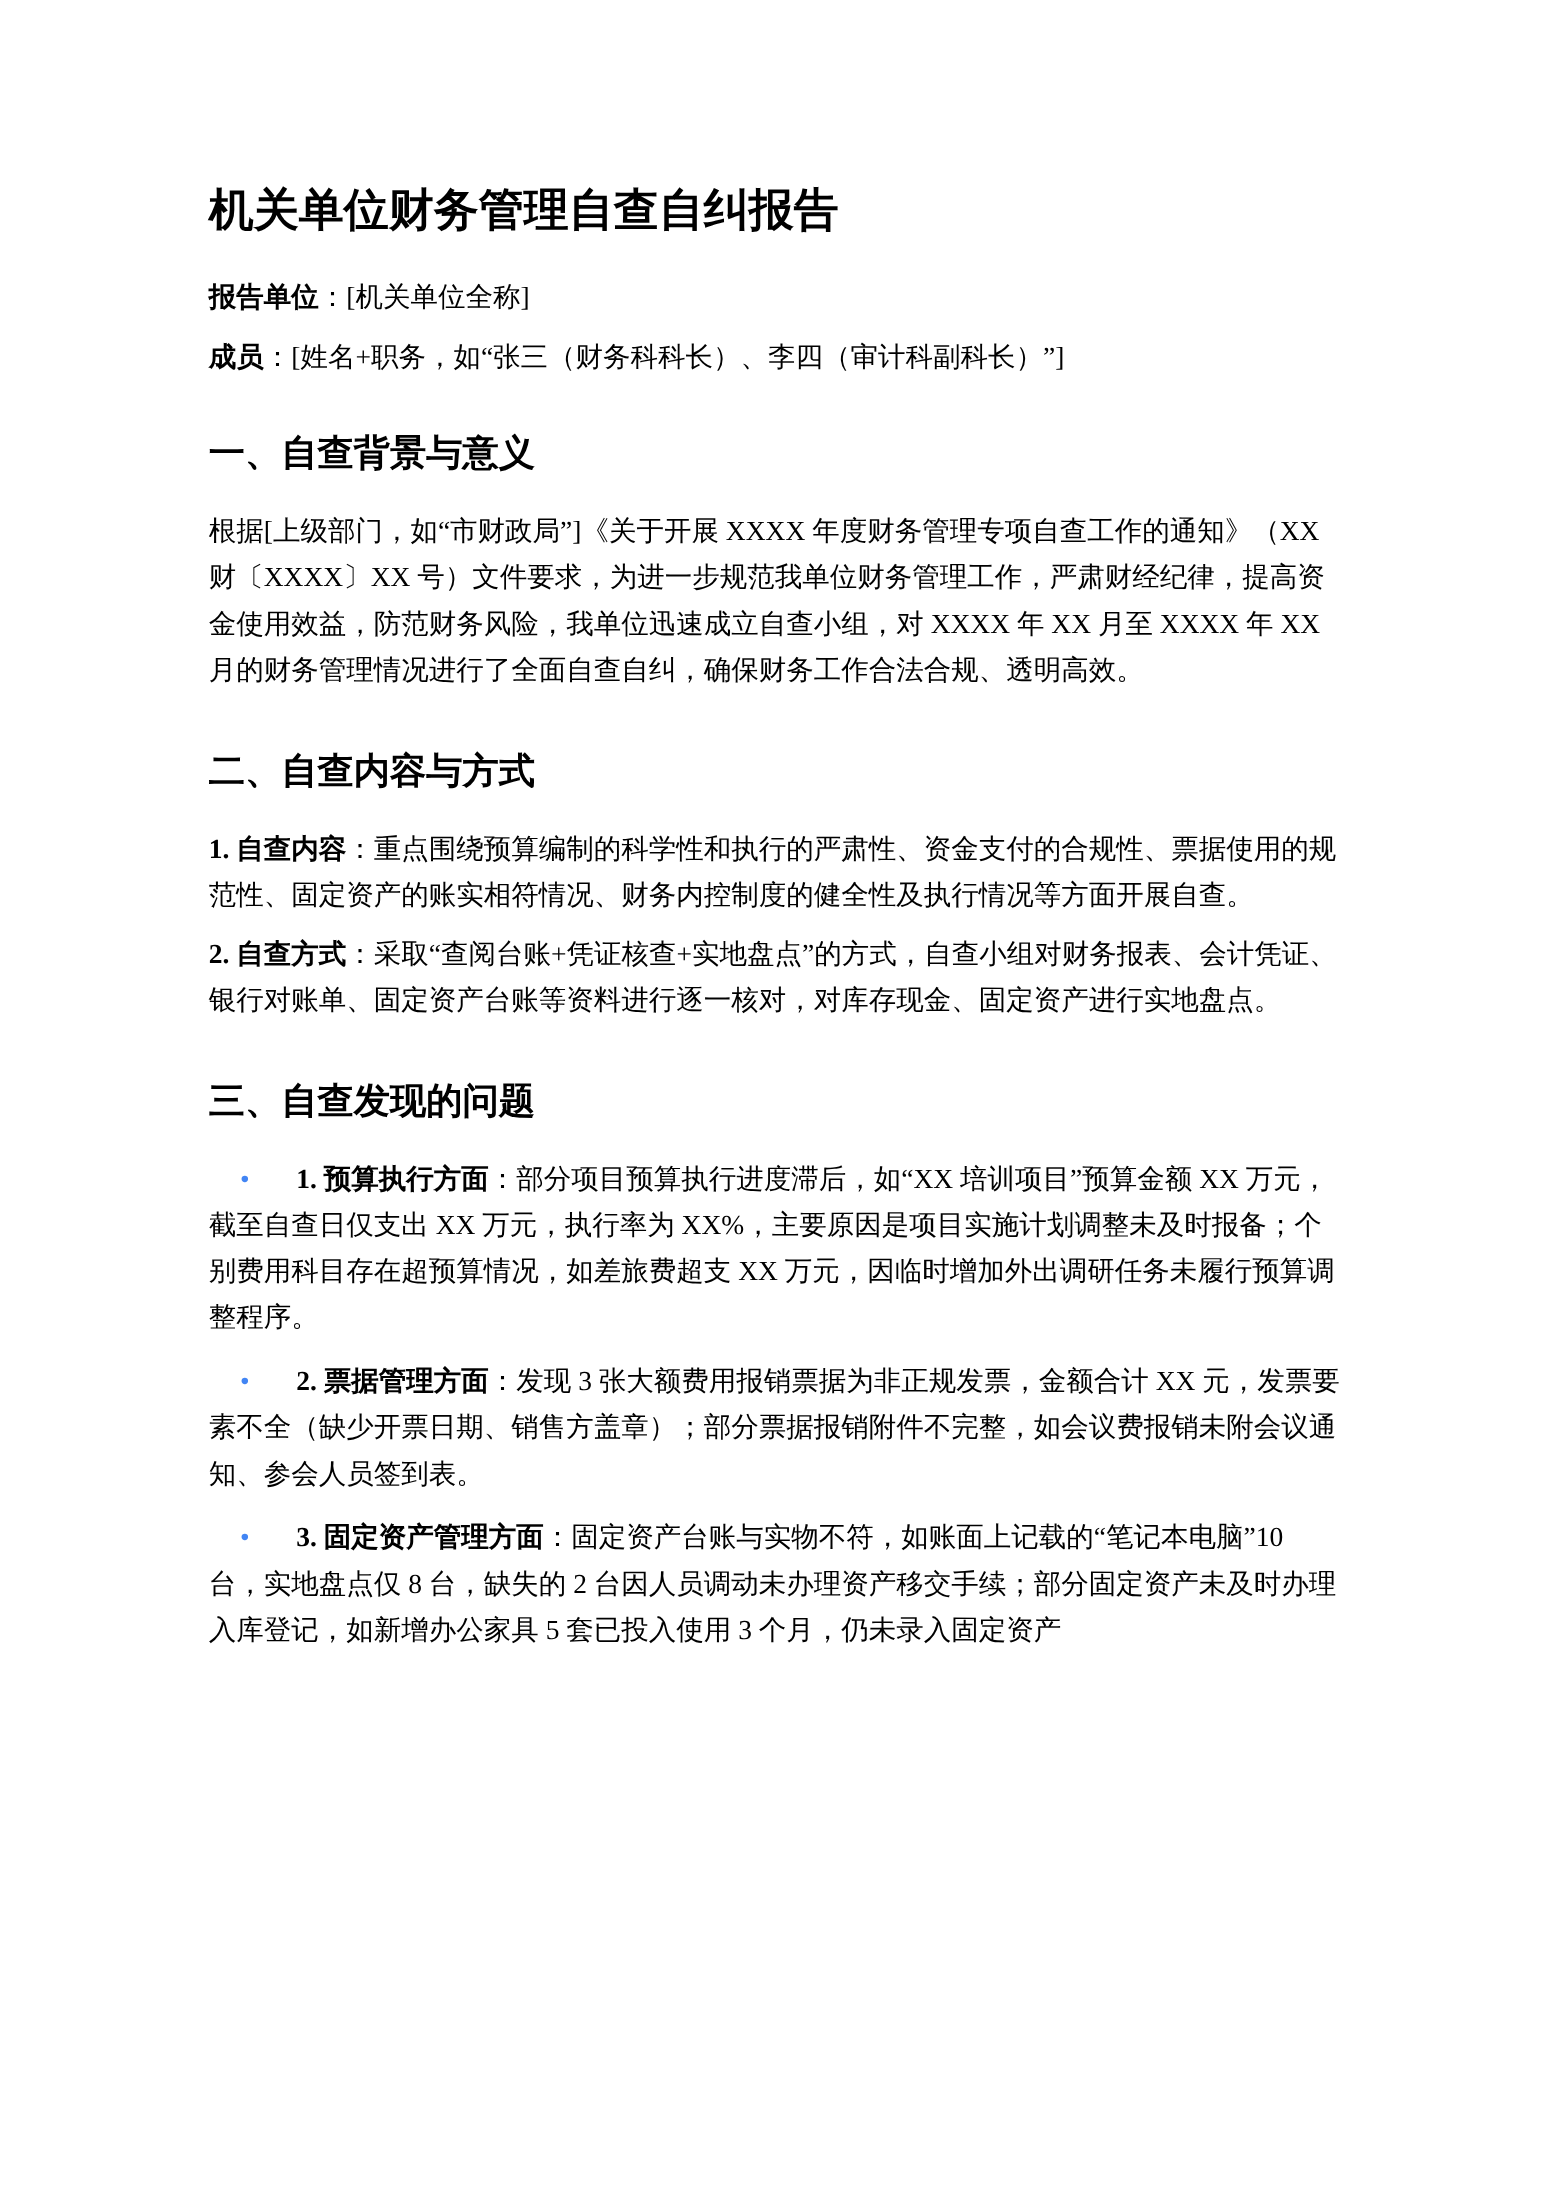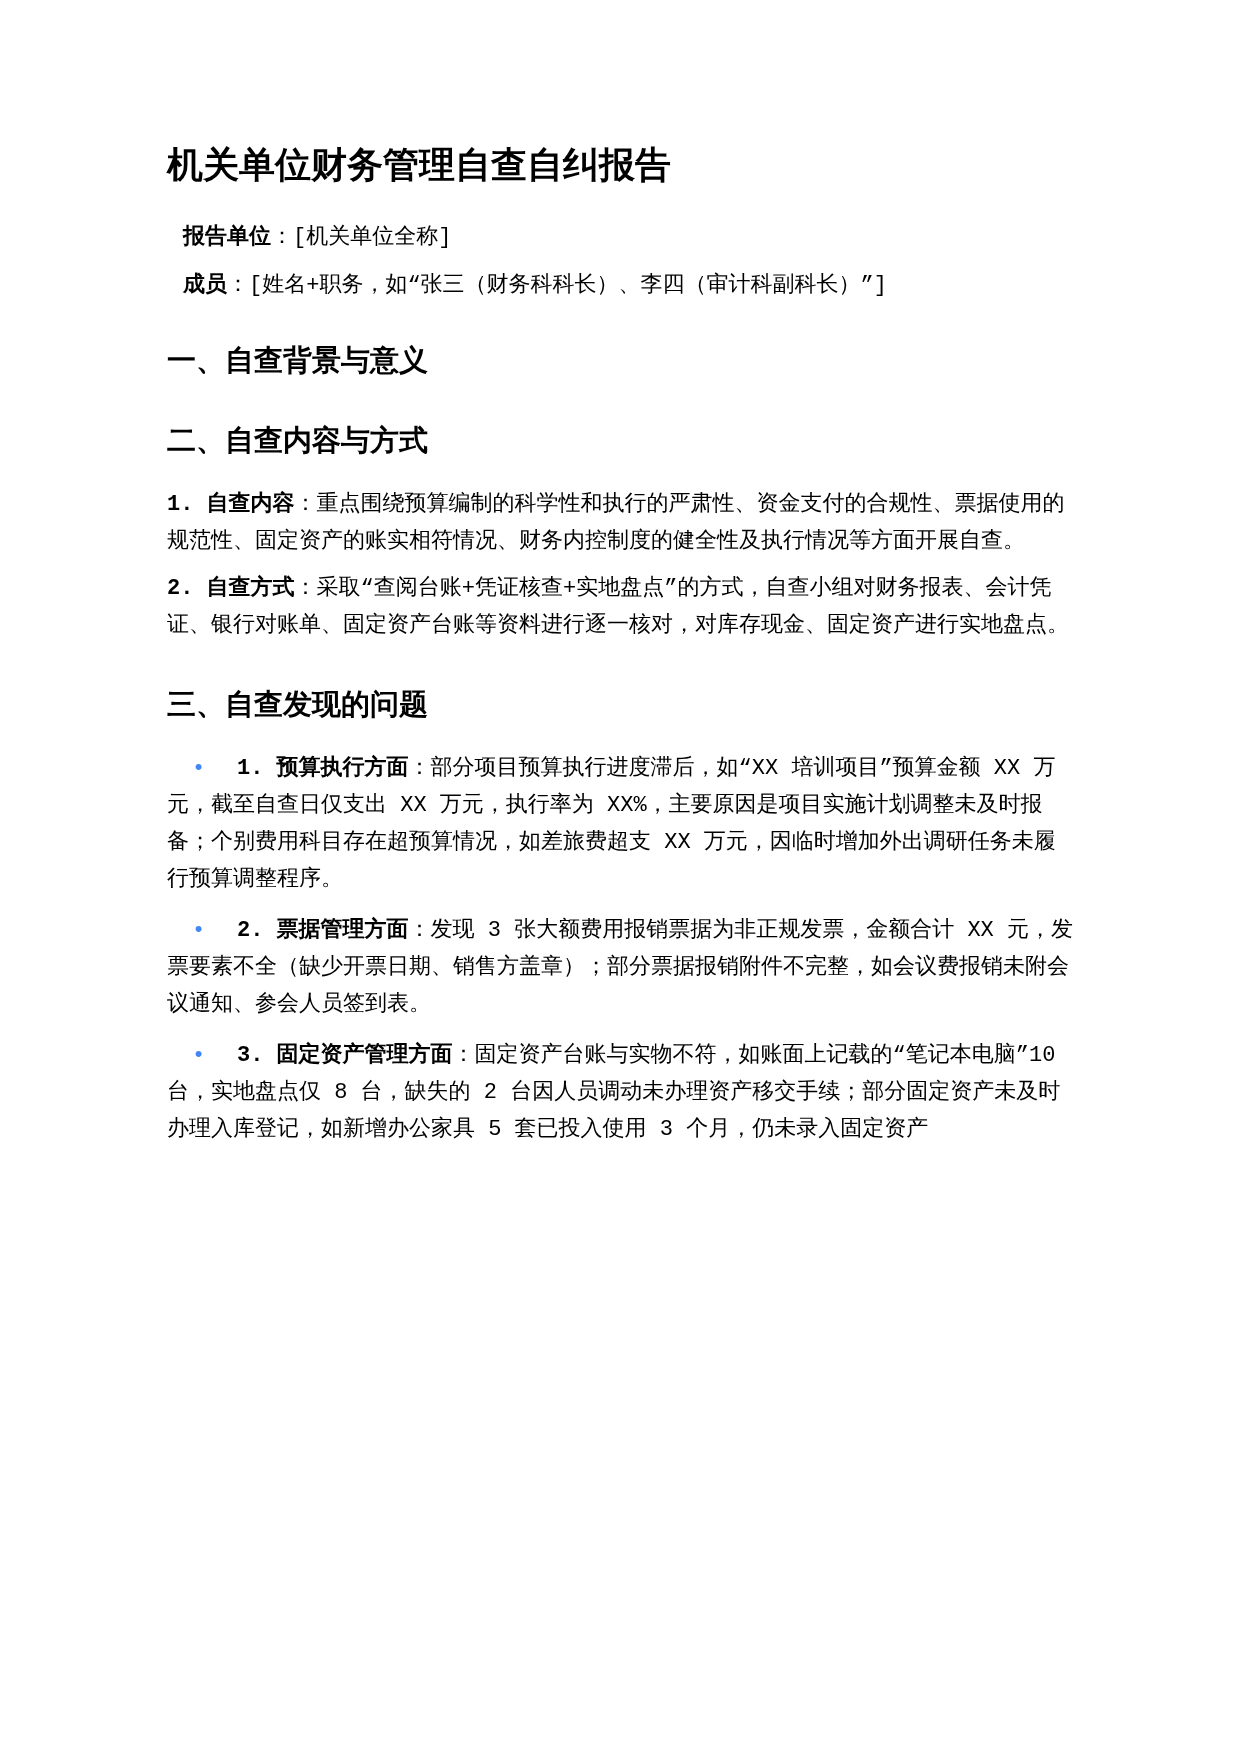--- a/index.html
+++ b/index.html
@@ -2,38 +2,38 @@
 <html><head>
 <meta charset="utf-8">
 <style>
   html, body { margin: 0; padding: 0; background: #ffffff; }
   .page {
     position: relative;
     width: 1241px;
     height: 1755px;
     background: #ffffff;
     overflow: hidden;
-    font-family: Liberation Mono, monospace;
+    font-family: Liberation Serif, serif;
     color: #000000;
   }
   .content {
     box-sizing: content-box;
     width: 908px;
     padding: 146px 166px 0 167px;
   }
   h1.doc-title {
     margin: 0;
     font-size: 36px;
     line-height: 44px;
     font-weight: 700;
     color: #000000;
   }
   .meta-block { margin-top: 34px; }
   .meta-line {
-    margin: 0 0 20px 16px;
+    margin: 0 0 20px 0;
     font-size: 22px;
     line-height: 28px;
     font-weight: 400;
   }
   .meta-line strong, .para strong { font-weight: 700; }
   h2.section-heading {
     margin: 46px 0 26px 0;
     font-size: 29px;
     line-height: 34px;
     font-weight: 700;
@@ -68,20 +68,21 @@
   <div class="content">
 
     <h1 class="doc-title">机关单位财务管理自查自纠报告</h1>
 
     <div class="meta-block">
       <p class="meta-line"><strong>报告单位</strong><span>：</span><span>[机关单位全称]</span></p>
       <p class="meta-line"><strong>成员</strong><span>：</span><span>[姓名+职务，如“张三（财务科科长）、李四（审计科副科长）”]</span></p>
     </div>
 
     <h2 class="section-heading">一、自查背景与意义</h2>
+    <p class="para">根据[上级部门，如“市财政局”]《关于开展 XXXX 年度财务管理专项自查工作的通知》（XX 财〔XXXX〕XX 号）文件要求，为进一步规范我单位财务管理工作，严肃财经纪律，提高资金使用效益，防范财务风险，我单位迅速成立自查小组，对 XXXX 年 XX 月至 XXXX 年 XX 月的财务管理情况进行了全面自查自纠，确保财务工作合法合规、透明高效。</p>
 
     <h2 class="section-heading">二、自查内容与方式</h2>
     <p class="para"><strong>1. 自查内容</strong><span>：</span><span>重点围绕预算编制的科学性和执行的严肃性、资金支付的合规性、票据使用的规范性、固定资产的账实相符情况、财务内控制度的健全性及执行情况等方面开展自查。</span></p>
     <p class="para"><strong>2. 自查方式</strong><span>：</span><span>采取“查阅台账+凭证核查+实地盘点”的方式，自查小组对财务报表、会计凭证、银行对账单、固定资产台账等资料进行逐一核对，对库存现金、固定资产进行实地盘点。</span></p>
 
     <h2 class="section-heading">三、自查发现的问题</h2>
     <p class="para bullet-item"><span class="bullet-dot">•</span><strong>1. 预算执行方面</strong><span>：</span><span>部分项目预算执行进度滞后，如“XX 培训项目”预算金额 XX 万元，截至自查日仅支出 XX 万元，执行率为 XX%，主要原因是项目实施计划调整未及时报备；个别费用科目存在超预算情况，如差旅费超支 XX 万元，因临时增加外出调研任务未履行预算调整程序。</span></p>
     <p class="para bullet-item"><span class="bullet-dot">•</span><strong>2. 票据管理方面</strong><span>：</span><span>发现 3 张大额费用报销票据为非正规发票，金额合计 XX 元，发票要素不全（缺少开票日期、销售方盖章）；部分票据报销附件不完整，如会议费报销未附会议通知、参会人员签到表。</span></p>
     <p class="para bullet-item"><span class="bullet-dot">•</span><strong>3. 固定资产管理方面</strong><span>：</span><span>固定资产台账与实物不符，如账面上记载的“笔记本电脑”10 台，实地盘点仅 8 台，缺失的 2 台因人员调动未办理资产移交手续；部分固定资产未及时办理入库登记，如新增办公家具 5 套已投入使用 3 个月，仍未录入固定资产</span></p>
 

